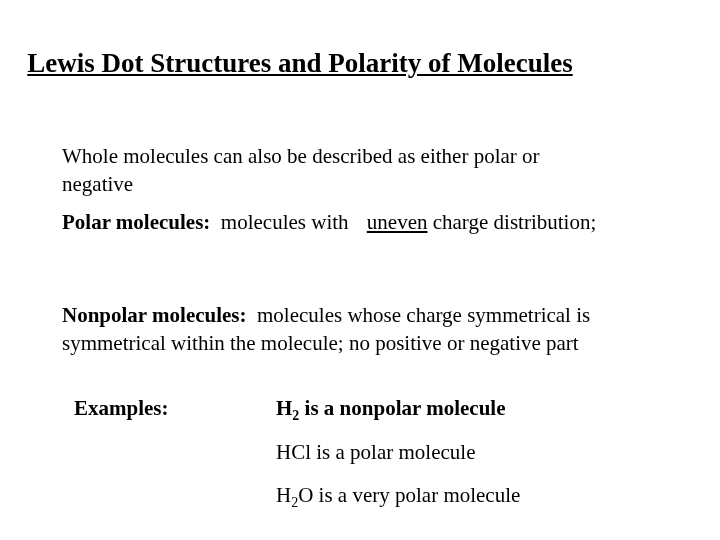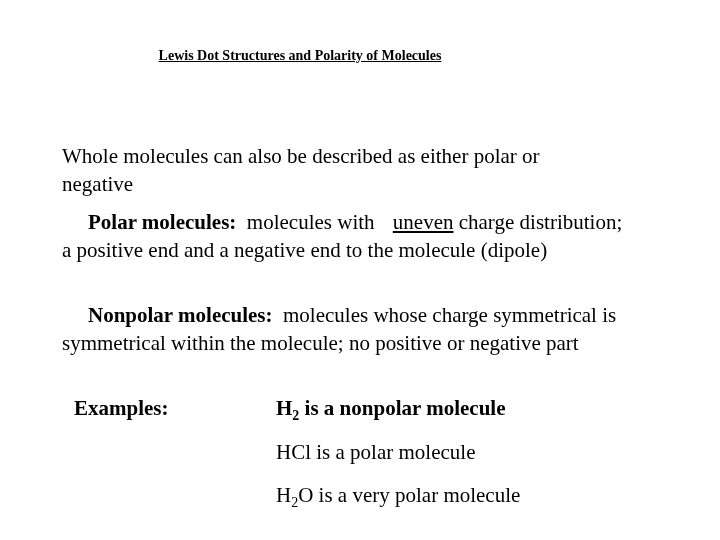--- a/index.html
+++ b/index.html
@@ -1,39 +1,38 @@
 <!DOCTYPE html>
 <html><head>
 <meta charset="utf-8">
 <style>
   html, body { margin:0; padding:0; }
   body { width:720px; height:540px; background:#ffffff; position:relative; overflow:hidden;
          font-family:"Liberation Serif", serif; color:#000; }
   .title { position:absolute; left:0; width:600px; top:48px; text-align:center;
-           font-size:14px; font-weight:bold; text-decoration:underline; }
+           font-size:27px; font-weight:bold; text-decoration:underline; }
   .para { position:absolute; left:62px; width:620px; font-size:21px; line-height:28px; }
-  .b { font-weight:bold;margin-left:26px; }
+  .b { font-weight:bold; }
   .u { text-decoration:underline;margin-left:13px; }
   .ex-label { position:absolute; left:62px; top:396px; font-size:21px; font-weight:bold;margin-left:12px; }
   .ex { position:absolute; left:276px; font-size:21px; }
   sub { font-size:14px; vertical-align:-5px; line-height:0; }
 </style>
 </head>
 <body>
 
 <div class="title">Lewis Dot Structures and Polarity of Molecules</div>
 
 <div class="para" style="top:114px;margin-top:28px;">
   <div>Whole molecules can also be described as either polar or</div>
   <div>negative</div>
 </div>
 
 <div class="para" style="top:208px;">
   <div><span class="b">Polar molecules:</span><span style="white-space:pre">  molecules with </span><span class="u">uneven</span><span> charge distribution;</span></div>
-  <div>a positive end and a negative end to the molecule (dipole)</div>
 </div>
 
 <div class="para" style="top:301px;">
   <div><span class="b">Nonpolar molecules:</span><span style="white-space:pre">  molecules whose charge symmetrical is</span></div>
   <div>symmetrical within the molecule; no positive or negative part</div>
 </div>
 
 <div class="ex-label">Examples:</div>
 
 <div class="ex" style="top:396px;font-weight:bold;"><span>H</span><sub>2</sub><span> is a nonpolar molecule</span></div>

